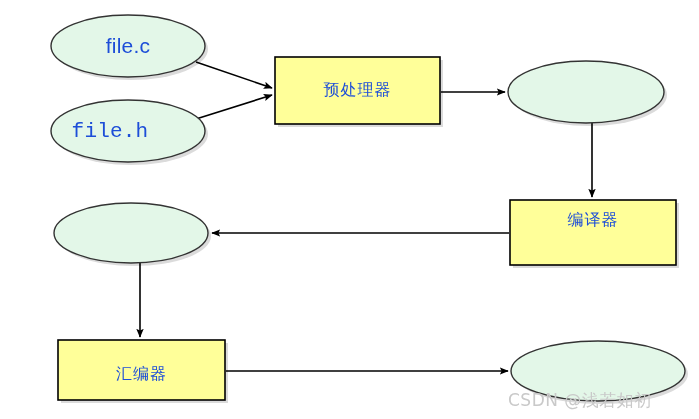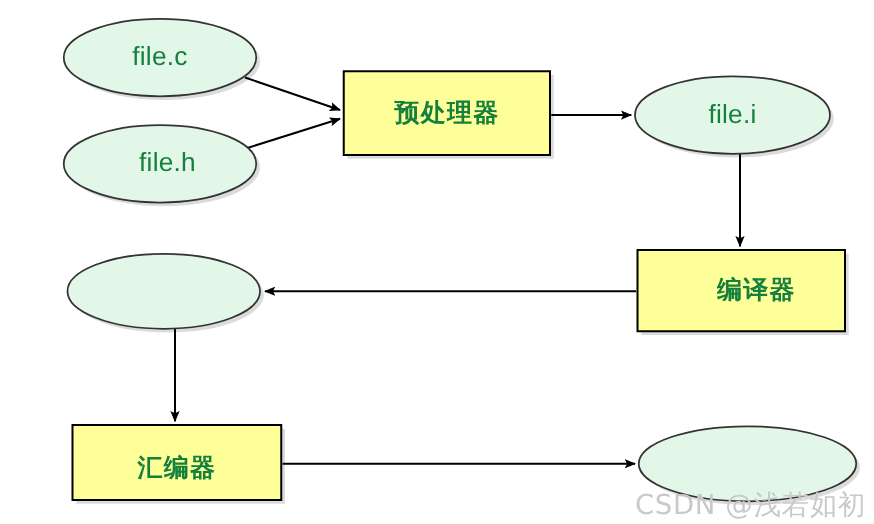--- a/index.html
+++ b/index.html
@@ -22,42 +22,42 @@
     left: 0;
     top: 0;
     width: 699px;
     height: 419px;
   }
   .node-label {
     position: absolute;
     display: flex;
     align-items: center;
     justify-content: center;
-    color: #15803d;
+    color: #1d4ed8;
     white-space: nowrap;
     pointer-events: none;
   }
   .file-label {
     font-family: "Liberation Sans", "DejaVu Sans", sans-serif;
     font-size: 21px;
     font-weight: 400;
     letter-spacing: 0.2px;
   }
   .proc-label {
     font-family: "DejaVu Sans", "Liberation Sans", sans-serif;
-    font-size: 20px;
-    font-weight: 700;
+    font-size: 16px;
+    font-weight: 400;
     letter-spacing: 1px;
   }
   .watermark {
     position: absolute;
     left: 508px;
     top: 389px;
     font-family: "DejaVu Sans", "Liberation Sans", sans-serif;
-    font-size: 22px;
+    font-size: 17px;
     color: #c9c9c9;
     letter-spacing: 0.5px;
     white-space: nowrap;
     pointer-events: none;
   }
 </style>
 </head>
 <body>
 
 <div id="canvas">
@@ -97,27 +97,26 @@
       <ellipse cx="586" cy="92" rx="78" ry="31" fill="#e3f7e8" stroke="#333333" stroke-width="1.4"></ellipse>
       <rect x="510" y="200" width="166" height="65" fill="#ffff99" stroke="#000000" stroke-width="1.6"></rect>
       <ellipse cx="131" cy="233" rx="77" ry="30" fill="#e3f7e8" stroke="#333333" stroke-width="1.4"></ellipse>
       <rect x="58" y="340" width="167" height="60" fill="#ffff99" stroke="#000000" stroke-width="1.6"></rect>
       <ellipse cx="598" cy="371" rx="87" ry="30" fill="#e3f7e8" stroke="#333333" stroke-width="1.4"></ellipse>
     </g>
   </svg>
 
   <div class="node-label file-label" style="left:51px; top:15px; width:154px; height:62px;">file.c</div>
 
-  <div class="node-label file-label" style="left:57px; top:100px; width:154px; height:62px;">file.h</div>
+  <div class="node-label file-label" style="left:33px; top:100px; width:154px; height:62px;font-family:Liberation Mono, monospace;">file.h</div>
 
   <div class="node-label proc-label" style="left:275px; top:57px; width:165px; height:67px;">预处理器</div>
 
-  <div class="node-label file-label" style="left:508px; top:61px; width:156px; height:62px;">file.i</div>
 
-  <div class="node-label proc-label" style="left:510px; top:199px; width:190px; height:65px;">编译器</div>
+  <div class="node-label proc-label" style="left:510px; top:188px; width:166px; height:65px;">编译器</div>
 
 
   <div class="node-label proc-label" style="left:58px; top:340px; width:167px; height:68px;">汇编器</div>
 
 
   <div class="watermark">CSDN @浅若如初</div>
 
 </div>
 
 </body></html>

